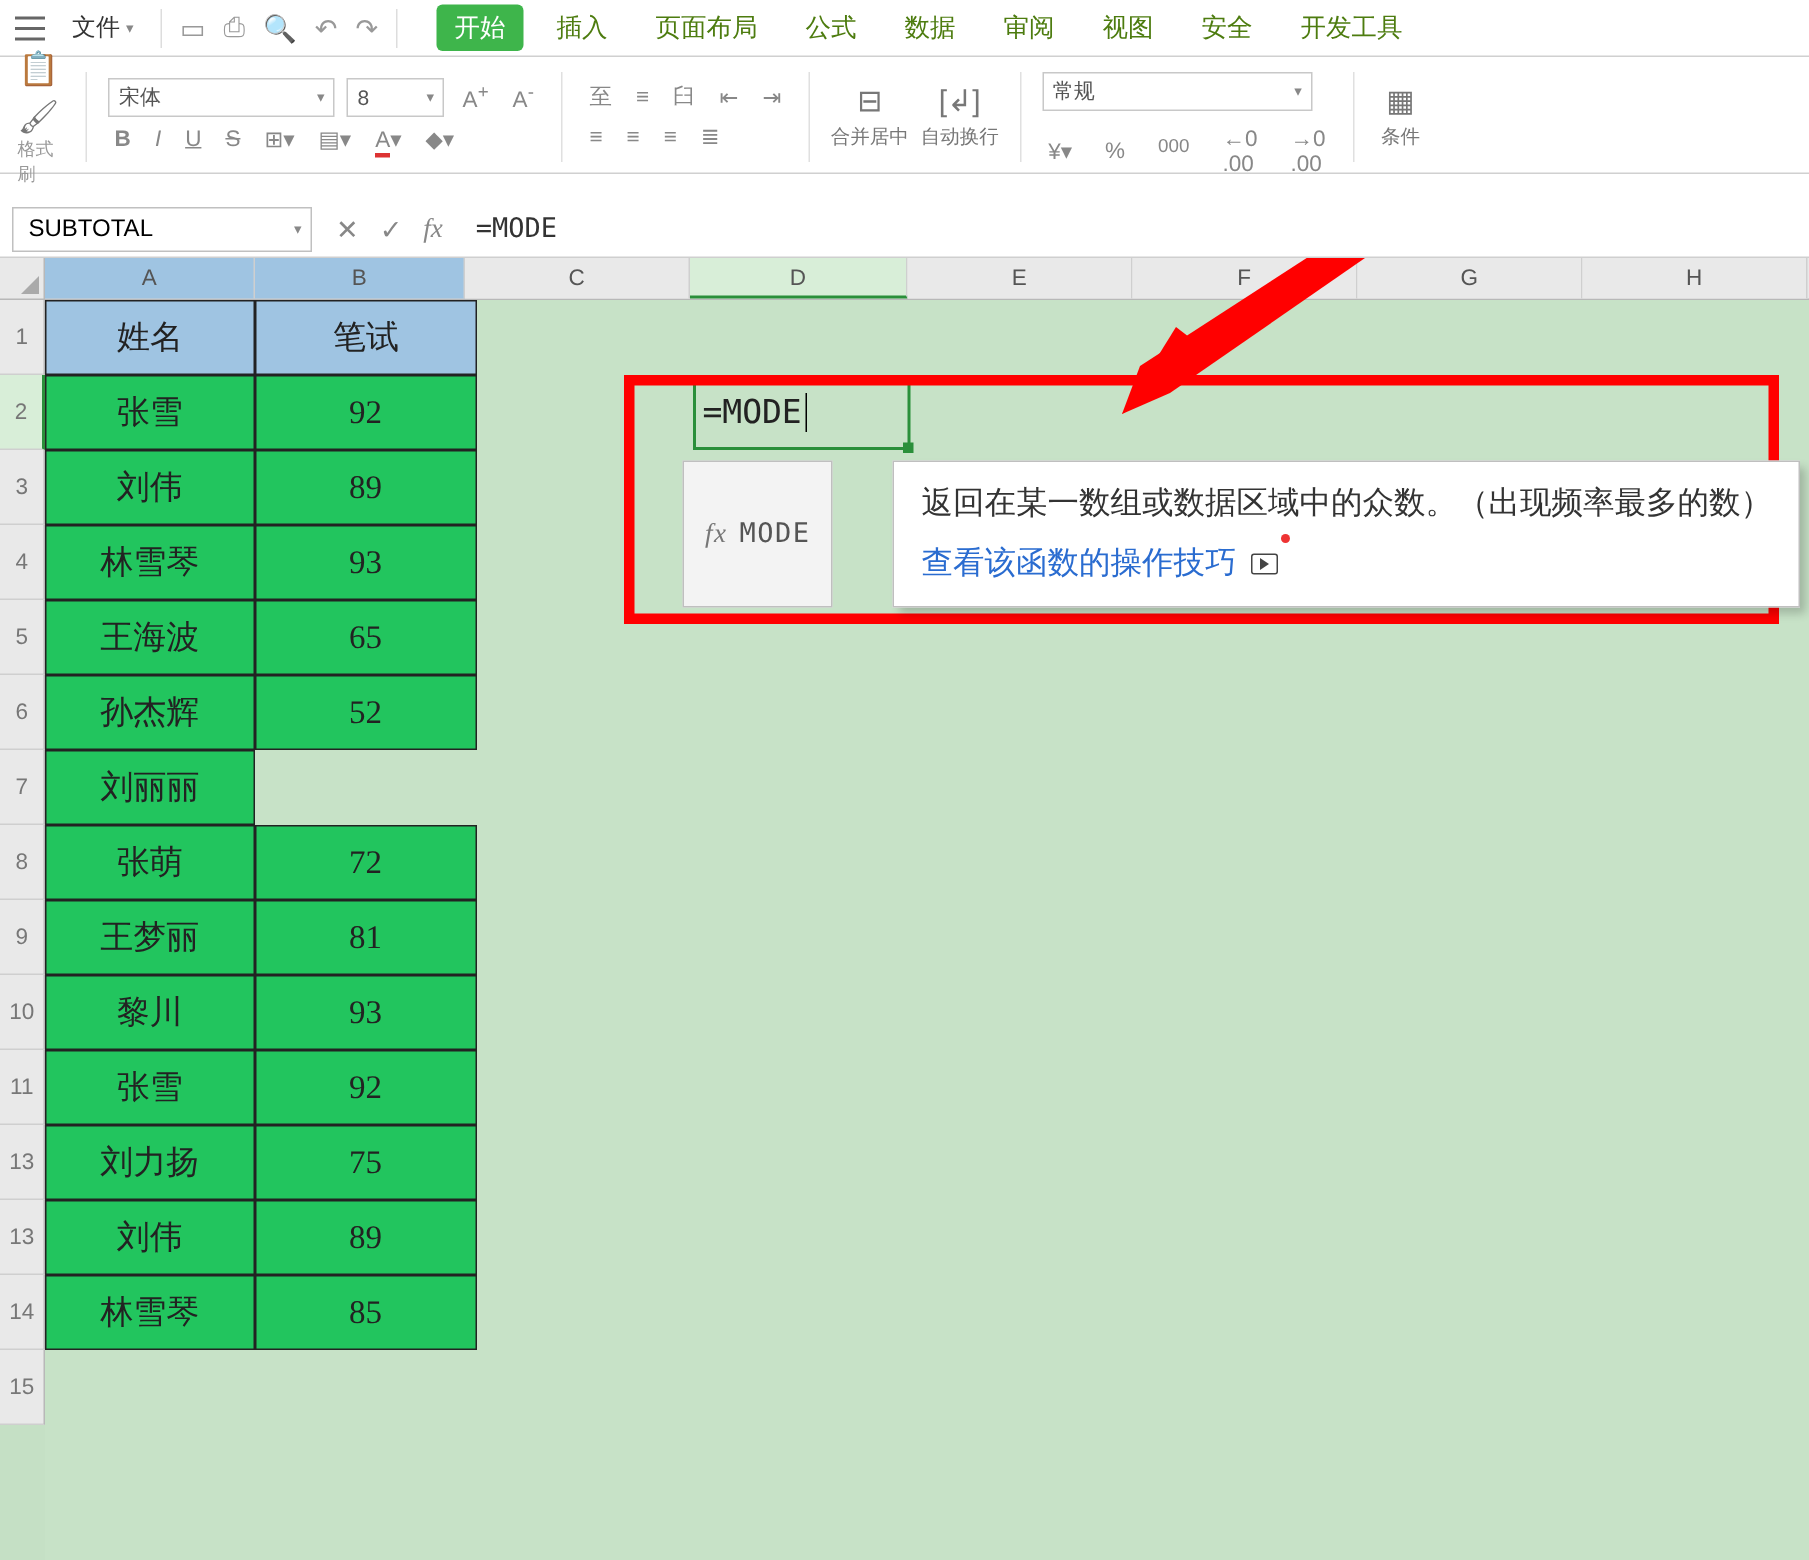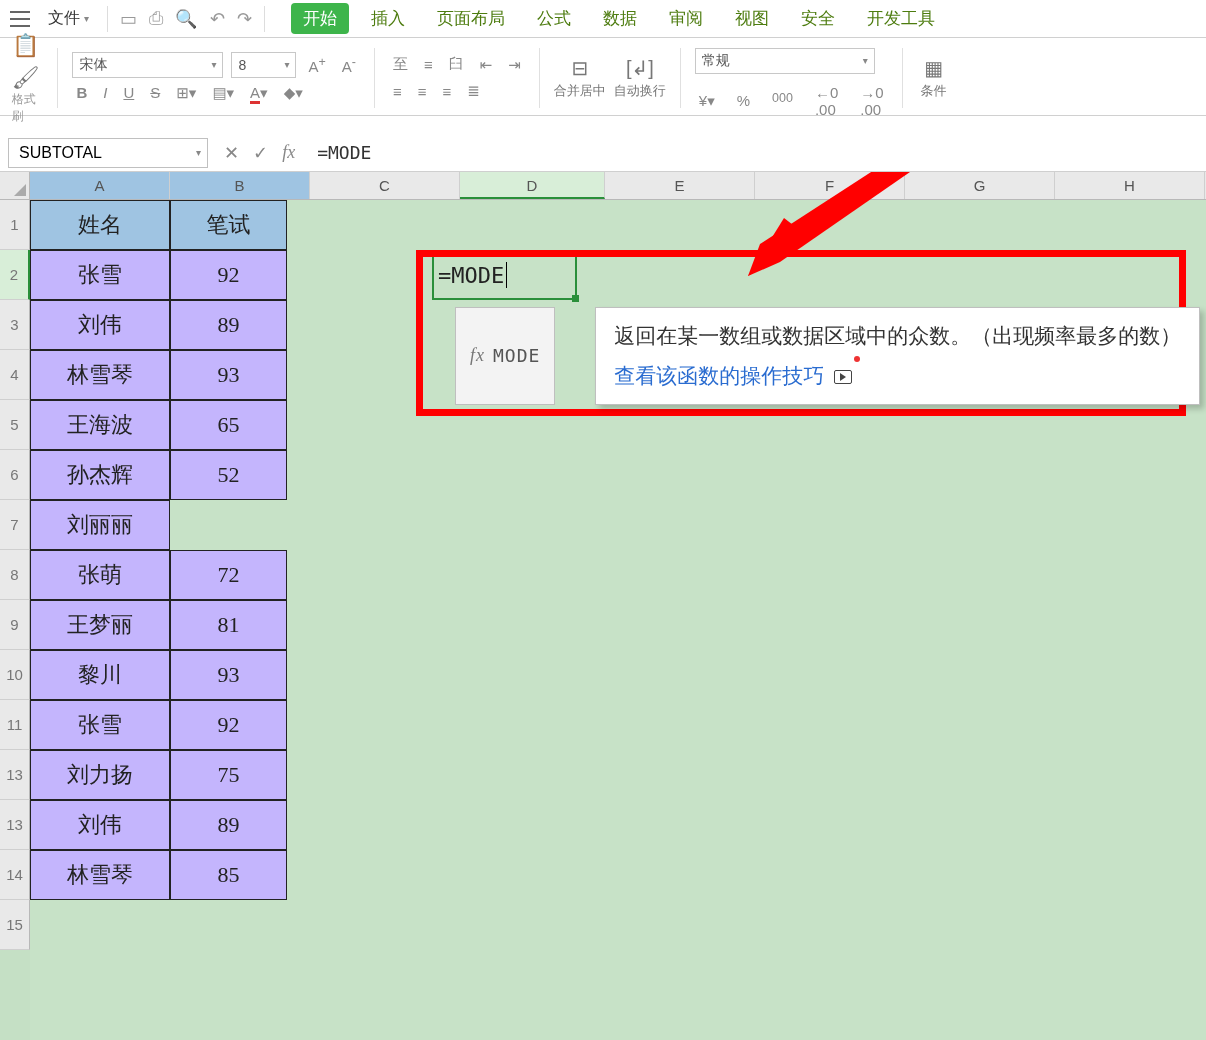--- a/index.html
+++ b/index.html
@@ -138,28 +138,28 @@
   }
   .row { display:flex; height:50px; }
   .cell {
     border-right:1px solid rgba(0,0,0,0);
     border-bottom:1px solid rgba(0,0,0,0);
     text-align:center; font-size:22px; color:#222;
     display:flex; align-items:center; justify-content:center;
     font-family: SimSun, serif;
   }
   .c-A { width:140px; }
-  .c-B { width:117px; }
+  .c-B { width:148px; }
   .c-C { width:145px; }
   .c-D { width:145px; }
   .c-E,.c-F,.c-G,.c-H { width:150px; }
   
   .dt .c-A, .dt .c-B {
     border:1px solid #222;
-    background:#c4b5fd;
+    background:#22c55e;
   }
   .hdr .c-A, .hdr .c-B {
     background:#9fc4e2 !important;
     font-weight:normal;
   }
   
   .d1 { font-family: SimSun,serif; font-size:22px; color:#222; justify-content:flex-start; padding-left:10px;}
   
   .d2 {
     border:2px solid #2a8f3a !important;

